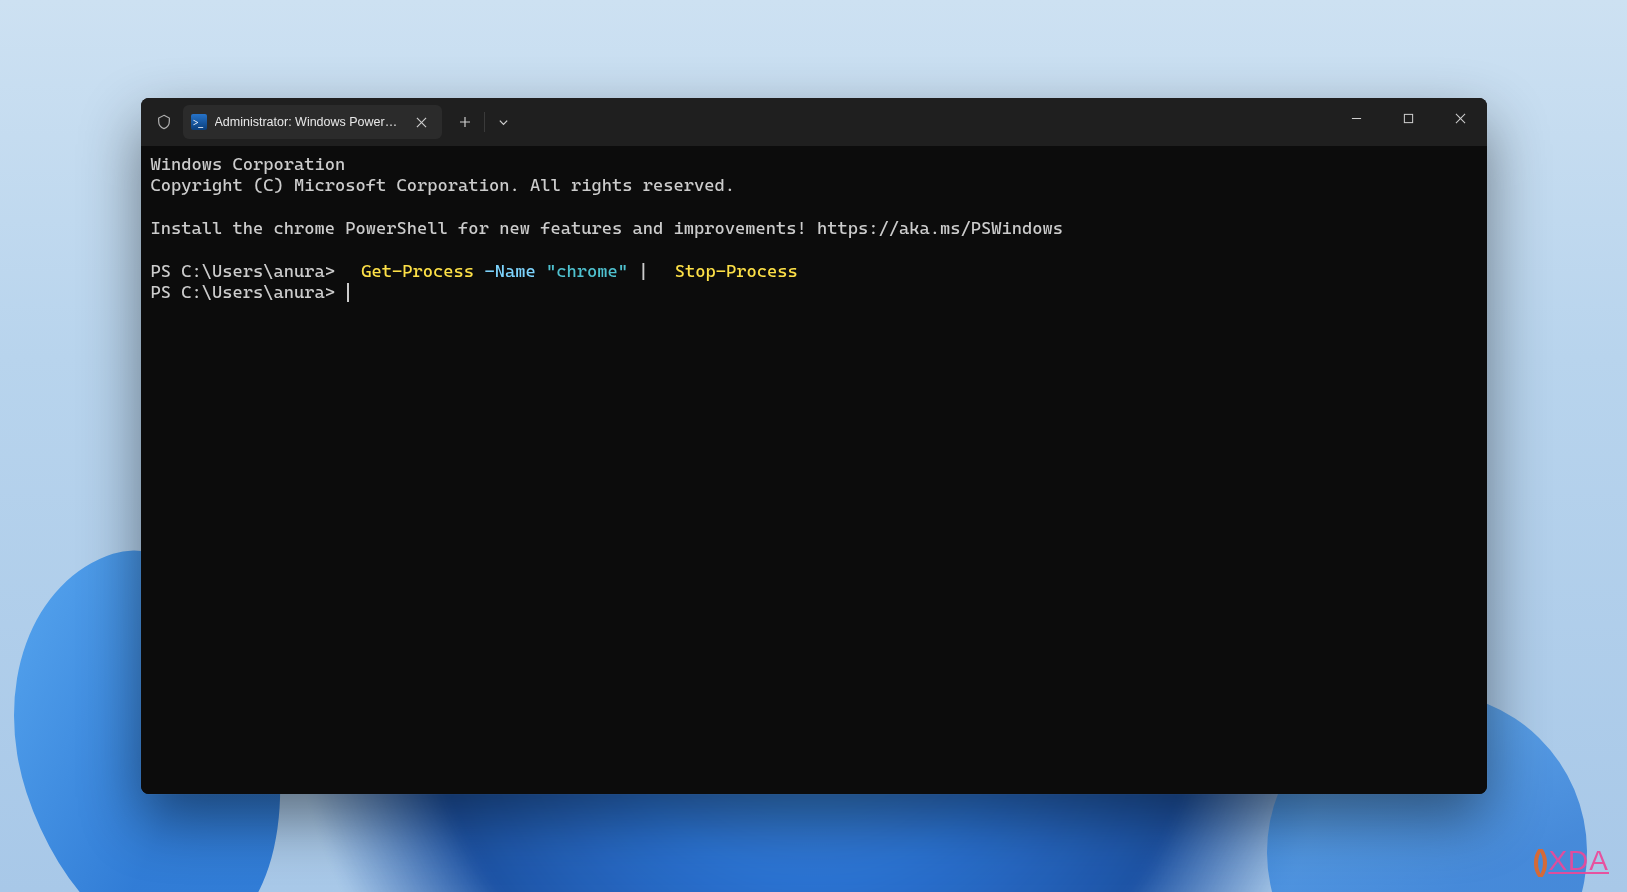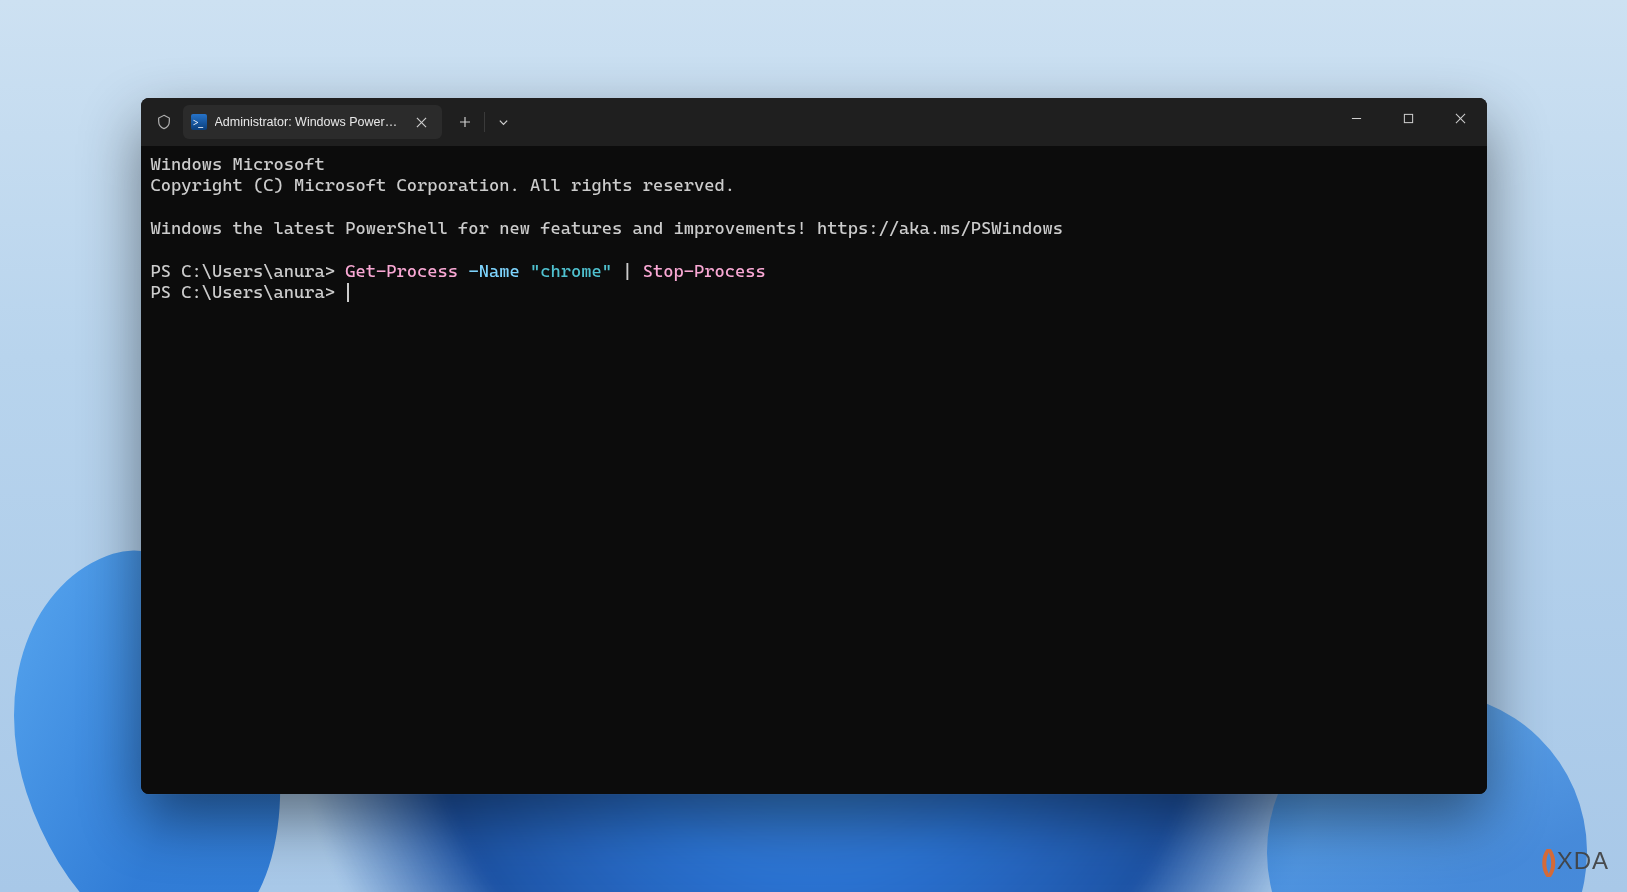--- a/index.html
+++ b/index.html
@@ -152,21 +152,21 @@
     flex:1;
     background: #0c0c0c;
     padding: 8px 10px;
     font-family: 'Cascadia Mono', Consolas, 'Courier New', monospace;
     font-size: 17.5px;
     line-height: 1.22;
     color: #cccccc;
     white-space: pre;
     overflow:hidden;
   }
-  .t-yellow { color: #f9a8d4; }
+  .t-yellow { color: #fde047; margin-left: 16px; }
   .t-dim    { color: #7dd3fc; }
   .t-cyan   { color: #4fc1cf; }
   .t-pipe   { color: #cccccc; }
   .cursor {
     display:inline-block;
     width:1.5px;
     height:19px;
     background:#cccccc;
     vertical-align:text-bottom;
     margin-left:2px;
@@ -179,21 +179,21 @@
     z-index:20;
     display:flex;
     align-items:center;
     gap:4px;
     opacity:0.92;
   }
   .xda-bracket{
     font-family:sans-serif;font-weight:600;font-size:30px;color:#e1682b;letter-spacing:-4px;
   }
   .xda-text{
-    font-family:sans-serif;font-weight:500;font-size:24px;color:#404040;letter-spacing:1px;
+    font-family:sans-serif;font-weight:500;font-size:28px;color:#ec4899;letter-spacing:1px;text-decoration:underline;
   }
 </style>
 </head>
 <body>
 
 <div class="bg-bloom"></div>
 <div class="bg-petal-left"></div>
 <div class="bg-petal-right"></div>
 
 <div class="window">
@@ -246,24 +246,24 @@
       </div>
       <div class="win-btn close">
         <svg viewBox="0 0 12 12" stroke="#cfcfcf" stroke-width="1.1">
             <line x1="1" y1="1" x2="11" y2="11"></line>
             <line x1="11" y1="1" x2="1" y2="11"></line>
           </svg>
       </div>
     </div>
   </div>
 
-  <div class="terminal"><span>Windows Microsoft</span>
+  <div class="terminal"><span>Windows Corporation</span>
 <span>Copyright (C) Microsoft Corporation. All rights reserved.</span>
 
-<span>Windows the latest PowerShell for new features and improvements! https://aka.ms/PSWindows</span>
+<span>Install the chrome PowerShell for new features and improvements! https://aka.ms/PSWindows</span>
 
 <span>PS C:\Users\anura&gt; </span><span class="t-yellow">Get-Process</span><span class="t-dim"> -Name </span><span class="t-cyan">"chrome"</span><span class="t-pipe"> | </span><span class="t-yellow">Stop-Process</span>
 <span>PS C:\Users\anura&gt; </span><span class="cursor"></span></div>
 
 </div>
 
 <div class="watermark">
   <span class="xda-bracket">()</span>
   <span class="xda-text">XDA</span>
 </div>

